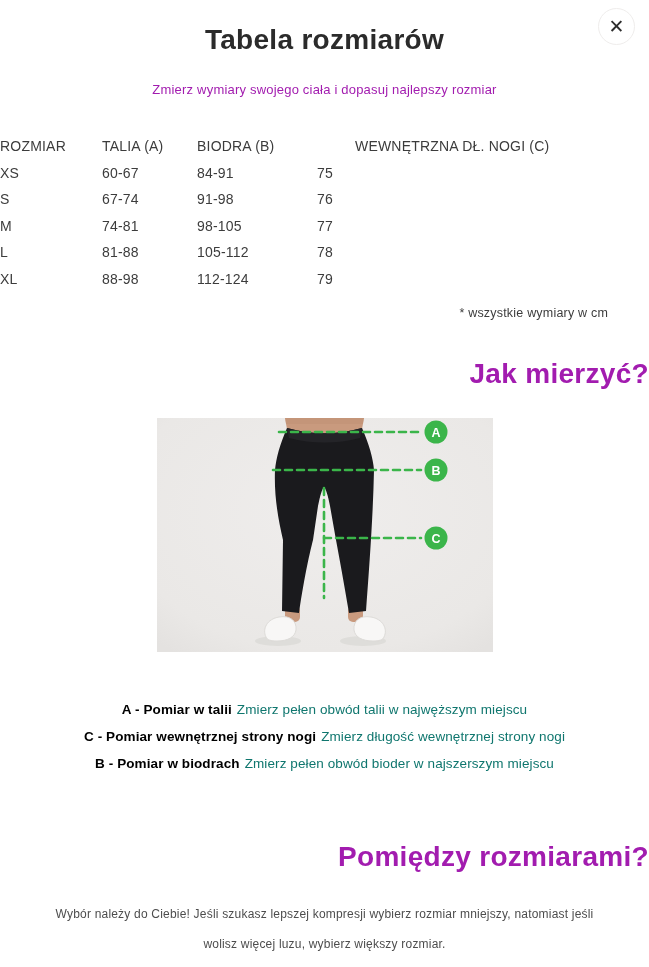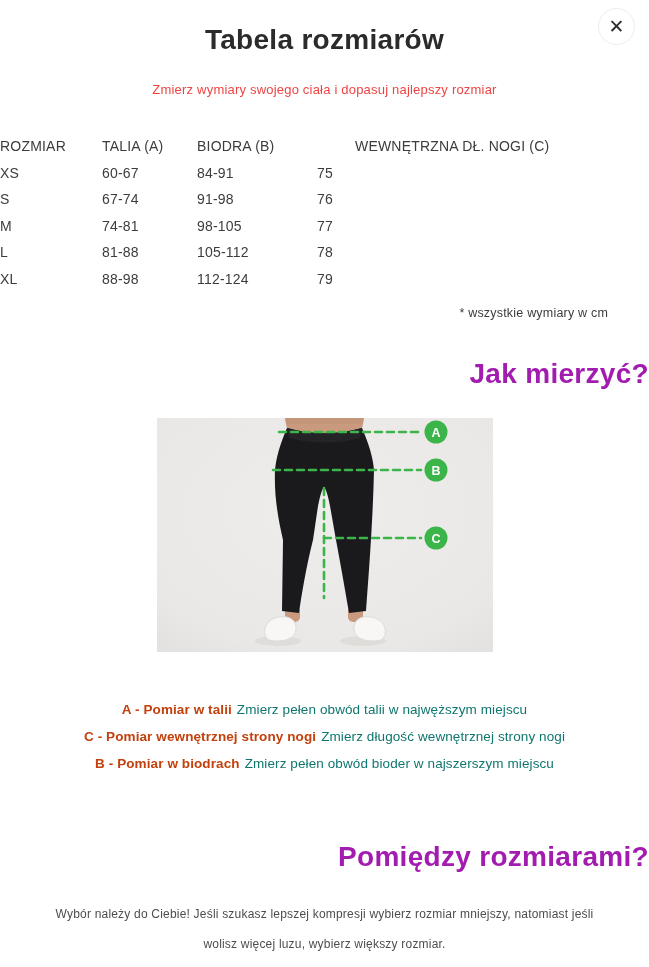--- a/index.html
+++ b/index.html
@@ -24,21 +24,21 @@
   
   .title {
     padding-top: 24px;
     text-align: center;
     font-size: 28px; font-weight: 700; color: #2b2b2b;
     letter-spacing: 0.3px;
   }
   .subtitle {
     margin-top: 26px;
     text-align: center;
-    font-size: 13px; color: #ef4444;
+    font-size: 13px; color: #a21caf;
     letter-spacing: 0.2px;
   }
   .section-heading {
     text-align: right;
     font-size: 28px; font-weight: 700; color: #a21caf;
     letter-spacing: 0.3px;
   }
   #how-heading { margin-top: 38px; }
   #between-heading { margin-top: 64px; }
 
@@ -67,21 +67,21 @@
   
   .figure-wrap { margin-top: 28px; display: flex; justify-content: center; }
   .figure-wrap svg { display: block; }
 
   
   .legend { margin-top: 44px; }
   .legend-item {
     text-align: center; font-size: 13.5px; color: #3c3c3c;
     line-height: 27px; letter-spacing: 0.1px;
   }
-  .legend-item .lbl { font-weight: 700; color: #c2410c; }
+  .legend-item .lbl { font-weight: 700; color: #000000; }
   .legend-item .desc { margin-left: 5px; color: #0f766e; }
 
   
   .between-body {
     margin: 26px auto 0 auto;
     width: 540px;
     text-align: center;
     font-size: 12px; color: #4d4d4d;
     line-height: 30px; letter-spacing: 0.2px;
   }

